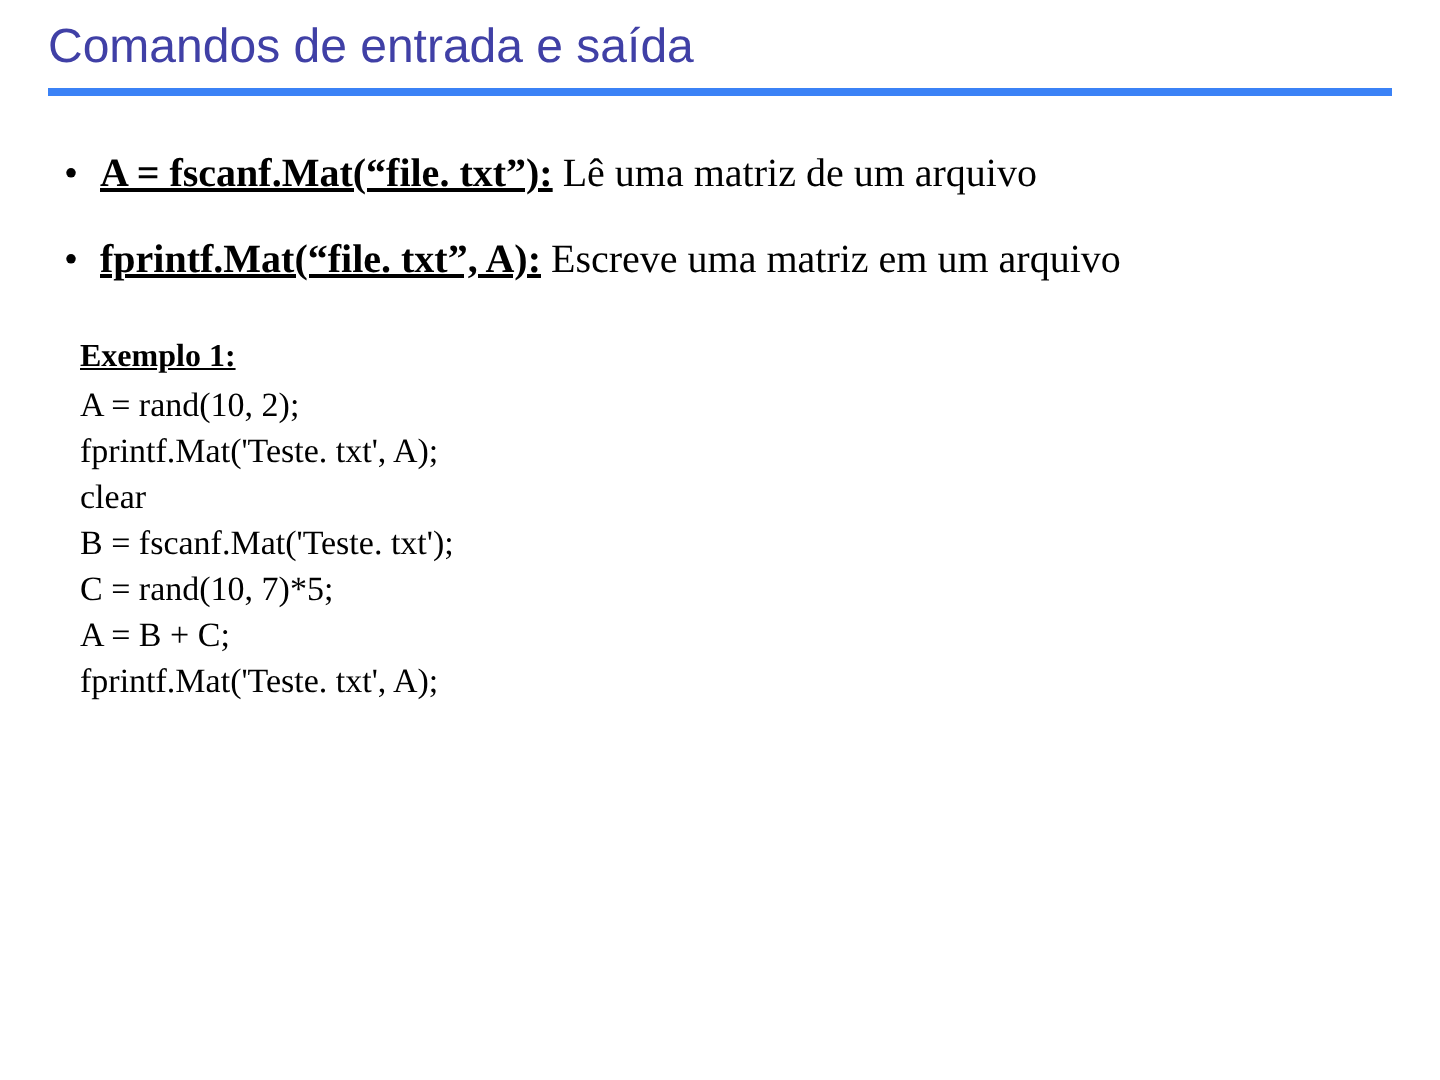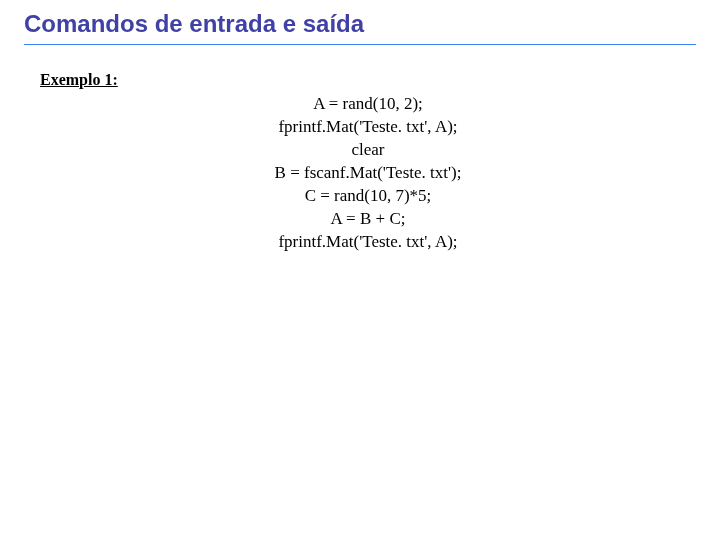--- a/index.html
+++ b/index.html
@@ -12,25 +12,25 @@
     color: #000000;
   }
   .slide {
     box-sizing: border-box;
     width: 720px;
     height: 540px;
     padding: 6px 24px 24px 24px;
   }
   .title {
     font-family: Arial, Helvetica, sans-serif;
-    font-weight: bold;
+    font-weight: normal;
     color: #4040a6;
     font-size: 24px;
     padding: 4px 0 6px 0;
-    border-bottom: 1px solid #3b82f6;
+    border-bottom: 4px solid #3b82f6;
     margin-bottom: 26px;
   }
   ul.bullets {
     list-style: none;
     padding: 0 0 0 26px;
     margin: 0;
   }
   ul.bullets li {
     position: relative;
     font-size: 20px;
@@ -50,31 +50,38 @@
     font-size: 16px;
     font-weight: bold;
     text-decoration: underline;
     margin: 26px 0 4px 16px;
   }
   .code {
     font-size: 17px;
     line-height: 1.35;
     margin-left: 16px;
     white-space: pre-line;
-    text-align: center;
   }
   .ex2-head { font-weight: bold; }
 </style>
 </head>
 <body>
 
 <div class="slide">
 
   <div class="title">Comandos de entrada e saída</div>
 
+  <ul class="bullets">
+    <li>
+      <span class="cmd">A = fscanf.Mat(“file. txt”):</span><span> Lê uma matriz de um arquivo</span>
+    </li>
+    <li>
+      <span class="cmd">fprintf.Mat(“file. txt”, A):</span><span> Escreve uma matriz em um arquivo</span>
+    </li>
+  </ul>
 
   <div class="section">Exemplo 1:</div>
   <div class="code">A = rand(10, 2);
 fprintf.Mat('Teste. txt', A);</div>
 
   <div class="code">clear
 B = fscanf.Mat('Teste. txt');
 C = rand(10, 7)*5;
 A = B + C;
 fprintf.Mat('Teste. txt', A);</div>

